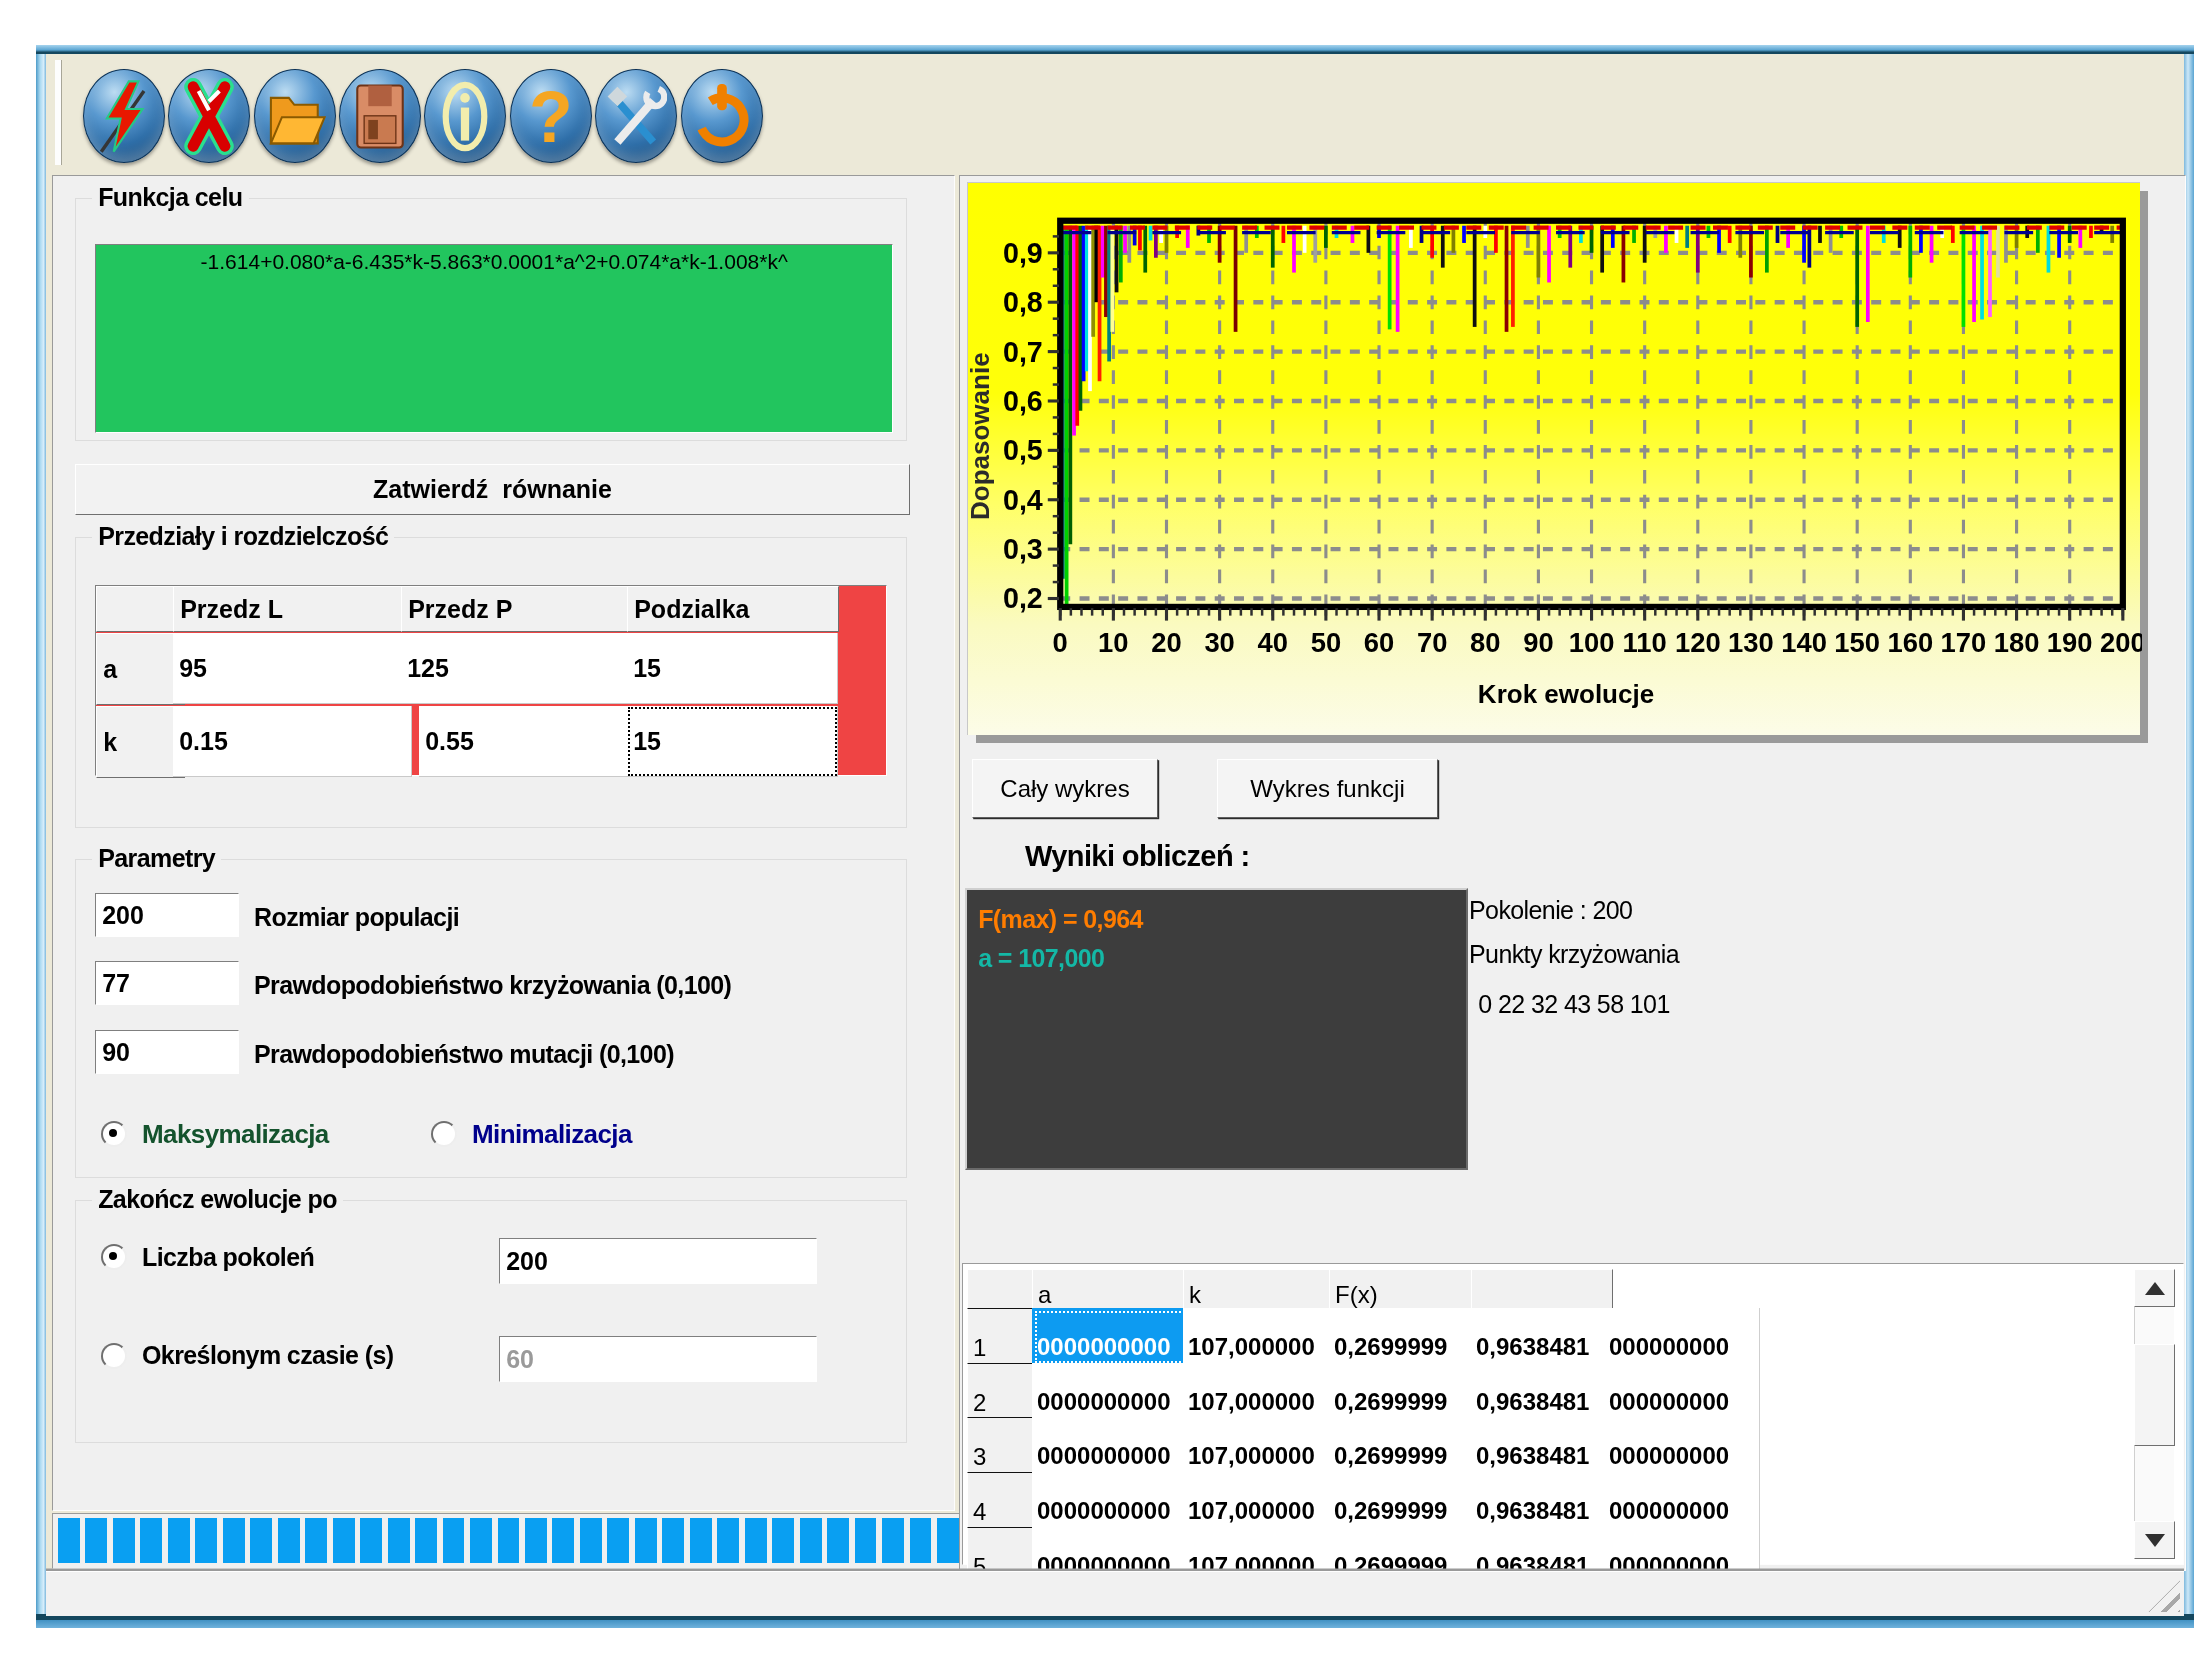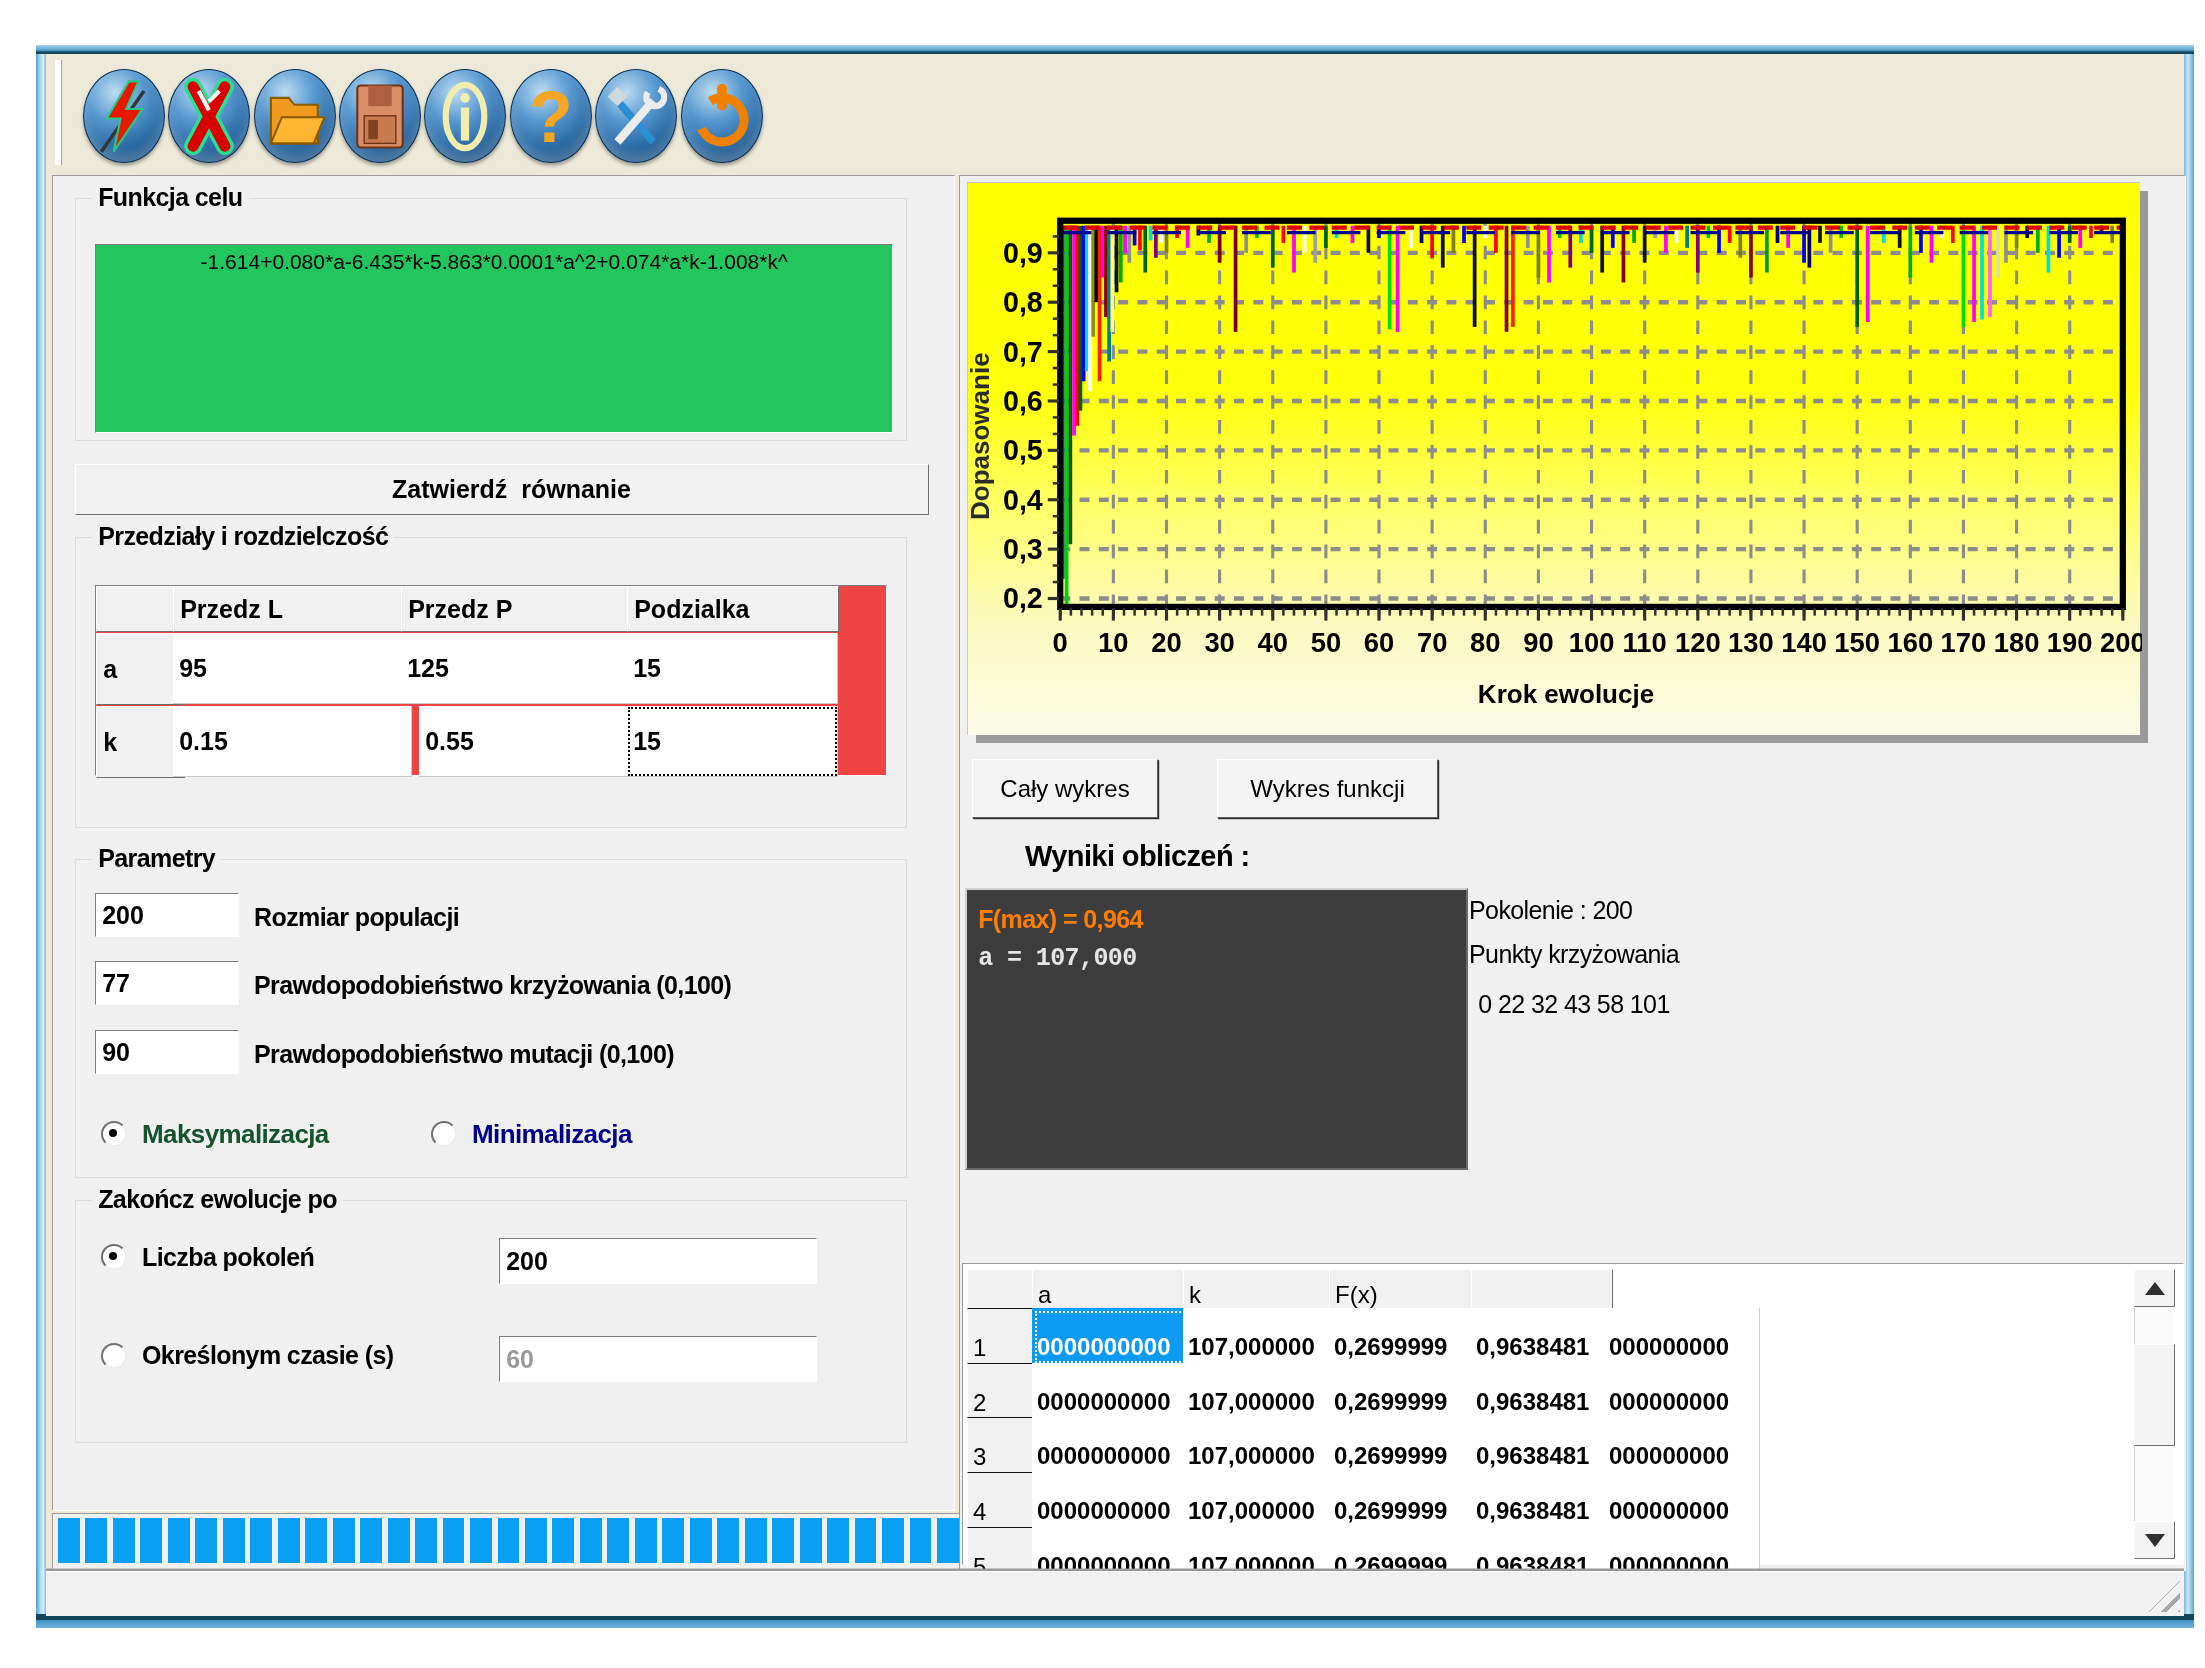--- a/index.html
+++ b/index.html
@@ -31,21 +31,21 @@
   #left-panel{left:52px;top:175px;width:901px;height:1334px;background:#f0f0f0;
      border:1.9px solid;border-color:#9a9a9a #fdfdfd #fdfdfd #9a9a9a;}
   .groupbox{position:absolute;border:1.2px groove #dcdcdc;}
   .groupbox .legend{position:absolute;top:-16px;left:16px;background:#f0f0f0;padding:0 6.2px;
      font-size:25px;font-weight:bold;letter-spacing:-0.6px;white-space:pre;}
   .sunken{border:1.9px solid;border-color:#7f7f7f #ffffff #ffffff #7f7f7f;background:#22c55e;text-align:center;}
   .raised{border:1.9px solid;border-color:#ffffff #6f6f6f #6f6f6f #ffffff;background:#f2f2f2;}
   #memo{left:95px;top:244px;width:789px;height:177px;font-size:21px;padding:5px 3.7px;
      white-space:nowrap;overflow:hidden;}
   #btn-zatwierdz{left:75px;top:464px;width:833px;height:49px;font-size:25px;font-weight:bold;
-     display:flex;align-items:center;justify-content:center;white-space:pre;cursor:pointer;padding-left:19px;}
+     display:flex;align-items:center;justify-content:center;white-space:pre;cursor:pointer;}
 
   
   .gridcell{position:absolute;display:flex;align-items:center;padding:0 6.2px;font-size:25px;
      font-weight:bold;background:#fff;border-right:1.2px solid #c9c9c9;border-bottom:1.2px solid #c9c9c9;
      overflow:hidden;white-space:nowrap;}
   .gridhead{background:#f1f1f1;border:1.9px solid;border-color:#ffffff #6f6f6f #6f6f6f #ffffff;}
   #grid-przedzialy{left:95px;top:585px;width:790px;height:189px;background:#ef4444;
      border:1.9px solid;border-color:#7f7f7f #ffffff #ffffff #7f7f7f;}
   .dotted-sel{outline:2.5px dotted #000;outline-offset:-3.1px;}
 
@@ -605,21 +605,21 @@
       <text x="1818" y="698" text-anchor="middle" font-size="44" font-weight="bold" fill="#000">200</text>
     </svg>
   <div class="abs" id="xlabel">Krok ewolucje</div>
 
   <div class="chartbtn abs" style="left:972px;width:184px;">Cały wykres</div>
   <div class="chartbtn abs" style="left:1217px;width:219px;">Wykres funkcji</div>
 
   <div class="abs" id="results-heading">Wyniki obliczeń :</div>
   <div class="abs" id="results-box">
     <div style="color: rgb(255, 125, 0);">F(max) = 0,964</div>
-    <div style="color: #e5e5e5; font-family: Liberation Mono, monospace;">a = 107,000</div>
+    <div style="color: #14b8a6;">a = 107,000</div>
   </div>
   <span class="rtext" style="left:1469px;top:896px;">Pokolenie : 200</span>
   <span class="rtext" style="left:1469px;top:940px;">Punkty krzyżowania</span>
   <span class="rtext" style="left:1472px;top:990px;white-space:pre;"> 0 22 32 43 58 101</span>
 
   <div class="abs" id="table-panel"></div>
   <div class="abs" id="pop-table">
       <div class="tcell tfixed" style="left: 967px; top: 1269px; width: 61px; height: 35px;"></div>
       <div class="tcell tfixed" style="left: 1032px; top: 1269px; width: 147px; height: 35px;">a</div>
       <div class="tcell tfixed" style="left: 1183px; top: 1269px; width: 142px; height: 35px;">k</div>

